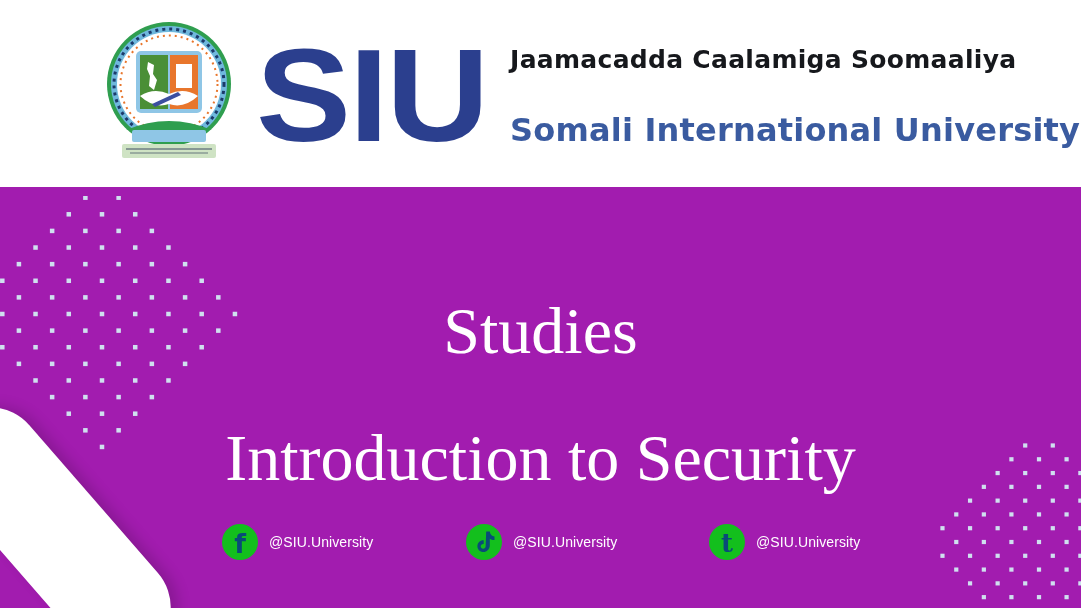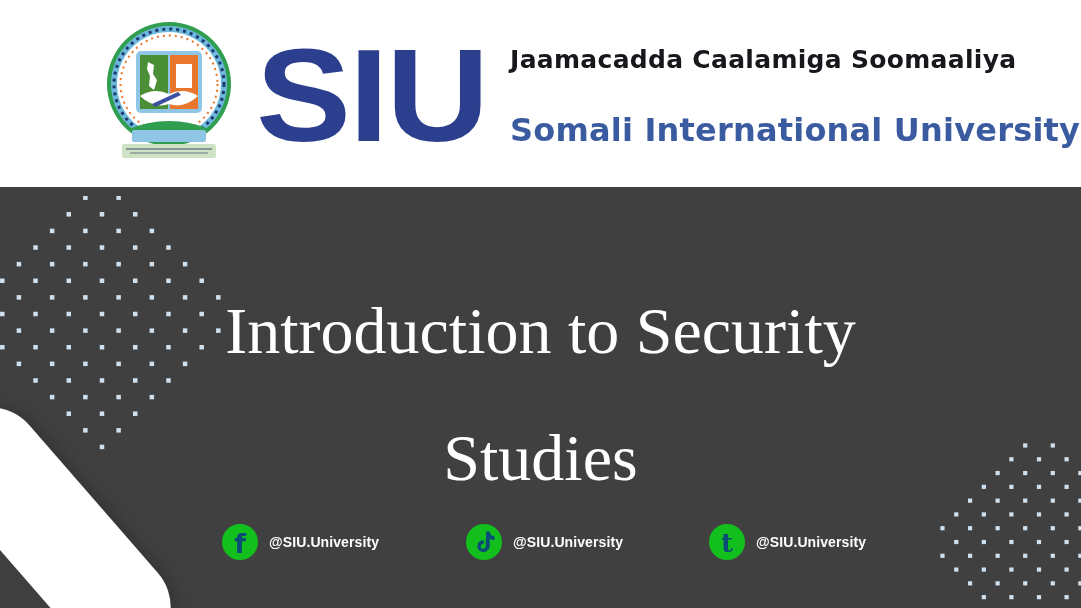--- a/index.html
+++ b/index.html
@@ -5,21 +5,21 @@
   html, body {
     margin: 0;
     padding: 0;
     background: #ffffff;
   }
   #slide {
     position: relative;
     width: 1081px;
     height: 608px;
     overflow: hidden;
-    background: #404040;
+    background: #a21caf;
     font-family: "Liberation Sans", sans-serif;
   }
 
   
   #header-band {
     position: absolute;
     left: 0;
     top: 0;
     width: 1081px;
     height: 187px;
@@ -160,21 +160,20 @@
     align-items: center;
     justify-content: center;
     flex: 0 0 auto;
   }
   .social-handle {
     font-family: "Liberation Sans", sans-serif;
     font-size: 14px;
     color: #ffffff;
     white-space: nowrap;
     letter-spacing: 0.1px;
-    font-weight: bold;
   }
   .glyph-fb {
     font-family: "DejaVu Sans", sans-serif;
     font-weight: bold;
     font-size: 27px;
     color: #0a4b78;
     line-height: 1;
     margin-top: 3px;
   }
   .glyph-t {
@@ -404,22 +403,22 @@
 
       <div class="logo-text-col">
         <div class="logo-line-so">Jaamacadda Caalamiga Soomaaliya</div>
         <div class="logo-line-en">Somali International University</div>
       </div>
 
     </div>
   </div>
 
   <div id="title-block">
+    <div class="title-line">Studies</div>
     <div class="title-line">Introduction to Security</div>
-    <div class="title-line">Studies</div>
   </div>
 
   <div id="social-bar">
 
     <div class="social-item" style="left:222px">
       <span class="social-badge">
         <span class="glyph-fb">f</span>
       </span>
       <span class="social-handle">@SIU.University</span>
     </div>

